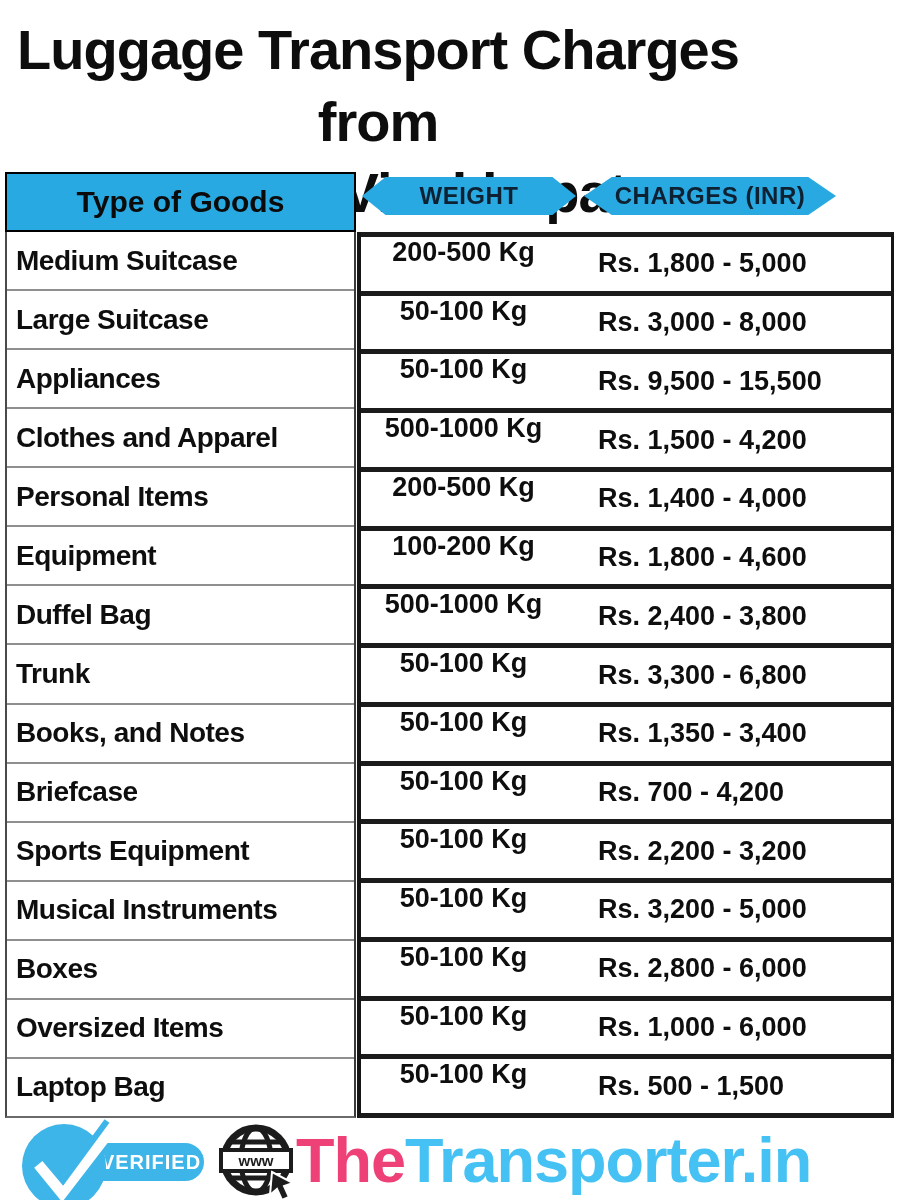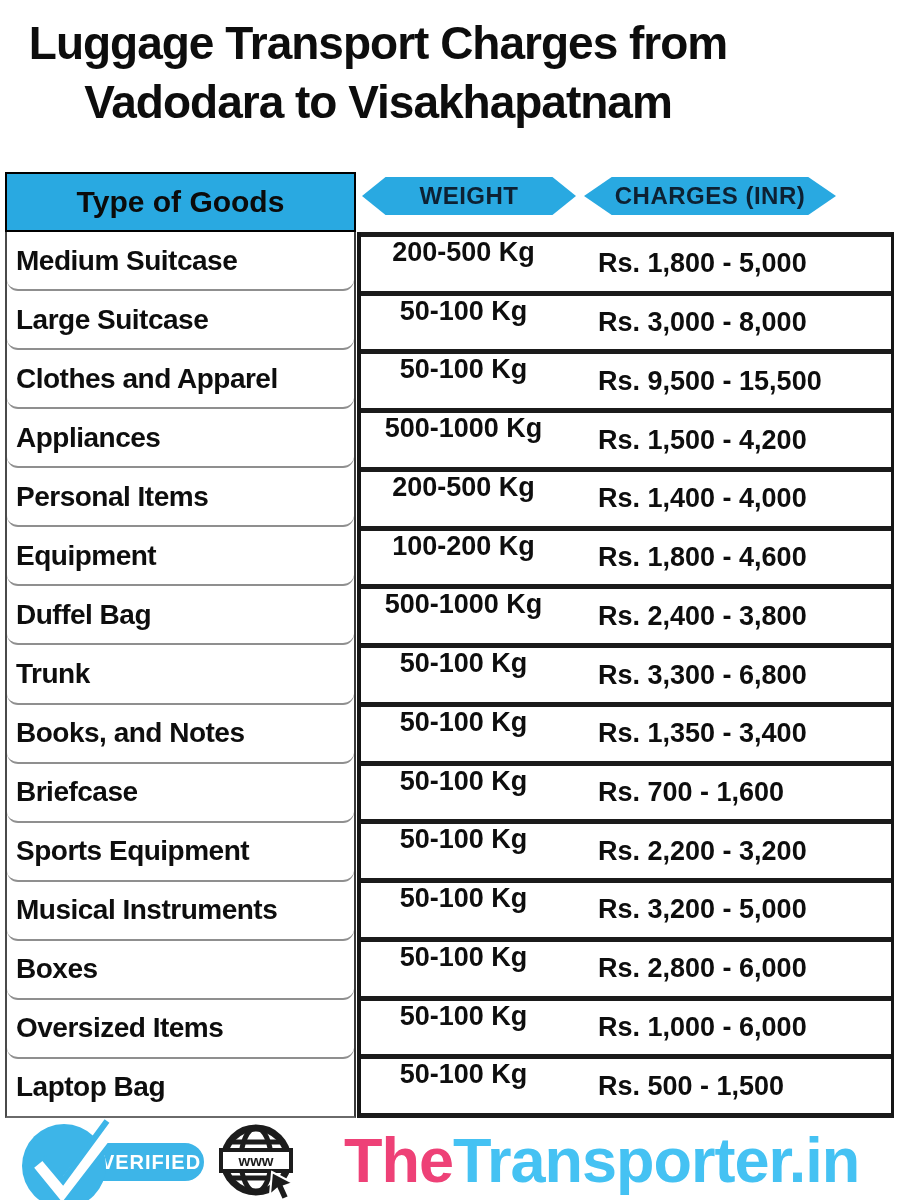--- a/index.html
+++ b/index.html
@@ -1,21 +1,21 @@
 <!DOCTYPE html>
 <html><head>
 <meta charset="utf-8">
 <style>
   html,body{margin:0;padding:0;background:#fff;}
   body{width:900px;height:1200px;position:relative;overflow:hidden;
        font-family:"Liberation Sans","DejaVu Sans",sans-serif;}
 
   
   .title{position:absolute;left:0;top:14px;width:756px;text-align:center;
-         font-weight:bold;font-size:46px;line-height:1.28;color:#0d0d0d;
+         font-weight:bold;font-size:56px;line-height:1.28;color:#0d0d0d;
          letter-spacing:-1px;}
 
   
   .goods-header{position:absolute;left:5px;top:172px;width:351px;height:60px;
         background:#29a9e1;border:2px solid #000;box-sizing:border-box;
         display:flex;align-items:center;justify-content:center;
         font-weight:bold;font-size:30px;color:#0b0b0b;}
   .hex{position:absolute;top:177px;height:38px;background:#29a9e1;
         display:flex;align-items:center;justify-content:center;
         font-weight:bold;font-size:24px;color:#0d2133;letter-spacing:.5px;
@@ -23,21 +23,21 @@
   .hex-weight{left:362px;width:214px;}
   .hex-charges{left:584px;width:252px;}
 
   
   .goods-body{position:absolute;left:5px;top:232px;width:351px;height:886px;
         box-sizing:border-box;border-left:2px solid #4a4a4a;
         border-right:2px solid #3a3a3a;border-bottom:2px solid #6a6a6a;
         display:flex;flex-direction:column;background:#fff;}
   .goods-cell{flex:1;display:flex;align-items:center;padding-left:9px;
         box-sizing:border-box;border-bottom:2px solid #8f8f8f;
-        font-weight:bold;font-size:28px;color:#0e0e0e;letter-spacing:-.5px;border-radius:11px;}
+        font-weight:bold;font-size:28px;color:#0e0e0e;letter-spacing:-.5px;}
   .goods-cell:last-child{border-bottom:none;}
 
   
   .rates-body{position:absolute;left:357px;top:232px;width:537px;height:886px;
         box-sizing:border-box;border-left:4px solid #151515;
         border-right:3px solid #151515;border-bottom:5px solid #1b1b1b;
         display:flex;flex-direction:column;background:#fff;}
   .rate-row{flex:1;display:flex;align-items:stretch;box-sizing:border-box;
         border-top:5px solid #1b1b1b;}
   .w-cell{width:205px;display:flex;align-items:flex-start;justify-content:center;
@@ -47,21 +47,21 @@
 
   
   .badge-pill{position:absolute;left:78px;top:1139px;width:130px;height:46px;
         box-sizing:border-box;background:#3db5e8;border:4px solid #fff;
         border-radius:23px;display:flex;align-items:center;justify-content:center;
         padding-left:16px;font-weight:bold;font-size:20px;color:#fff;
         letter-spacing:1px;z-index:2;}
   .badge-svg{position:absolute;left:12px;top:1110px;z-index:3;}
   .globe-svg{position:absolute;left:216px;top:1122px;z-index:2;}
   .brand{position:absolute;left:296px;top:1124px;font-weight:bold;
-        font-size:63px;letter-spacing:-1px;white-space:nowrap;z-index:2;margin-left:48px;}
+        font-size:63px;letter-spacing:-1px;white-space:nowrap;z-index:2;}
   .brand .p1{color:#ee4177;}
   .brand .p2{color:#45c2f3;}
 </style>
 </head>
 <body>
 
 <div class="title">
   <div>Luggage Transport Charges from</div>
   <div>Vadodara to Visakhapatnam</div>
 </div>
@@ -79,28 +79,28 @@
 <div class="goods-body" id="goods-body">
   <div class="goods-cell">
     <span>Medium Suitcase</span>
   </div>
 
   <div class="goods-cell">
     <span>Large Suitcase</span>
   </div>
 
   <div class="goods-cell">
+    <span>Appliances</span>
+  </div>
+
+  <div class="goods-cell">
     <span>Clothes and Apparel</span>
   </div>
 
   <div class="goods-cell">
-    <span>Appliances</span>
-  </div>
-
-  <div class="goods-cell">
     <span>Personal Items</span>
   </div>
 
   <div class="goods-cell">
     <span>Equipment</span>
   </div>
 
   <div class="goods-cell">
     <span>Duffel Bag</span>
   </div>
@@ -218,21 +218,21 @@
     <div class="c-cell">
       <span>Rs. 1,350 - 3,400</span>
     </div>
   </div>
 
   <div class="rate-row">
     <div class="w-cell">
       <span>50-100 Kg</span>
     </div>
     <div class="c-cell">
-      <span>Rs. 700 - 1,600</span>
+      <span>Rs. 700 - 4,200</span>
     </div>
   </div>
 
   <div class="rate-row">
     <div class="w-cell">
       <span>50-100 Kg</span>
     </div>
     <div class="c-cell">
       <span>Rs. 2,200 - 3,200</span>
     </div>

